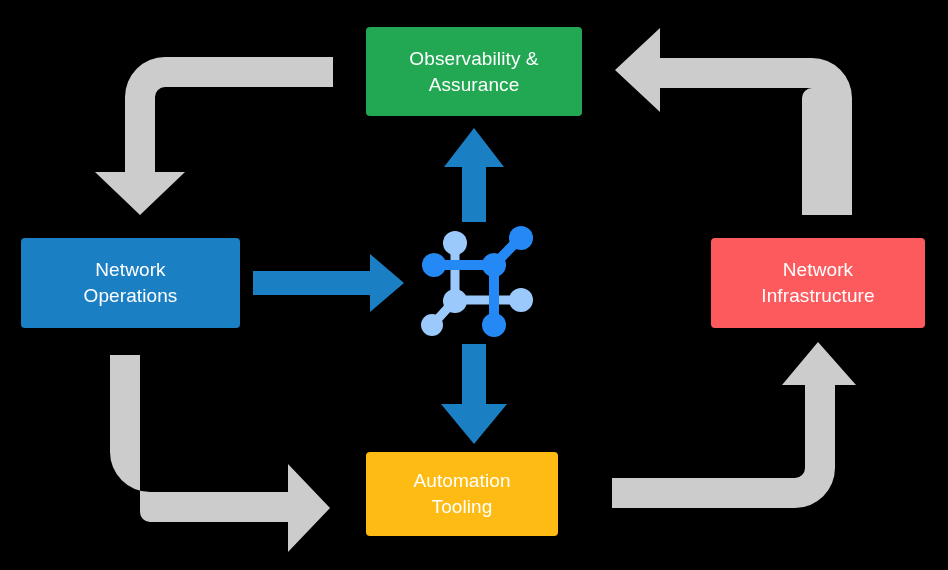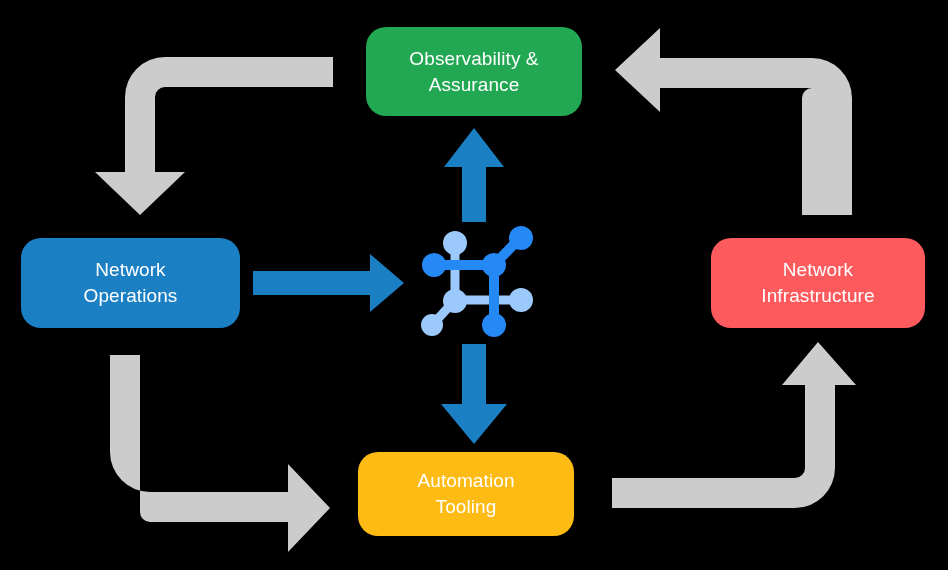--- a/index.html
+++ b/index.html
@@ -18,39 +18,39 @@
     width: 948px;
     height: 570px;
     background: #000000;
   }
   .node-box {
     position: absolute;
     display: flex;
     align-items: center;
     justify-content: center;
     text-align: center;
-    border-radius: 20px;
+    border-radius: 4px;
     color: #ffffff;
     font-size: 19px;
     line-height: 1.35;
     font-weight: 400;
     letter-spacing: 0.1px;
     box-sizing: border-box;
     padding: 4px 2px;
   }
   .node-label {
     white-space: pre-line;
     display: block;
   }
 
   
   #box-observability { left: 366px; top: 27px;  width: 216px; height: 89px; }
   #box-netops        { left: 21px;  top: 238px; width: 219px; height: 90px; }
   #box-netinfra      { left: 711px; top: 238px; width: 214px; height: 90px; }
-  #box-automation    { left: 358px; top: 452px; width: 216px; height: 84px; }
+  #box-automation    { left: 366px; top: 452px; width: 192px; height: 84px; }
 
   
   #layer-arrows, #layer-icon {
     position: absolute;
     left: 0; top: 0;
     width: 948px;
     height: 570px;
   }
   #layer-arrows { z-index: 1; }
   .node-box { z-index: 3; }

